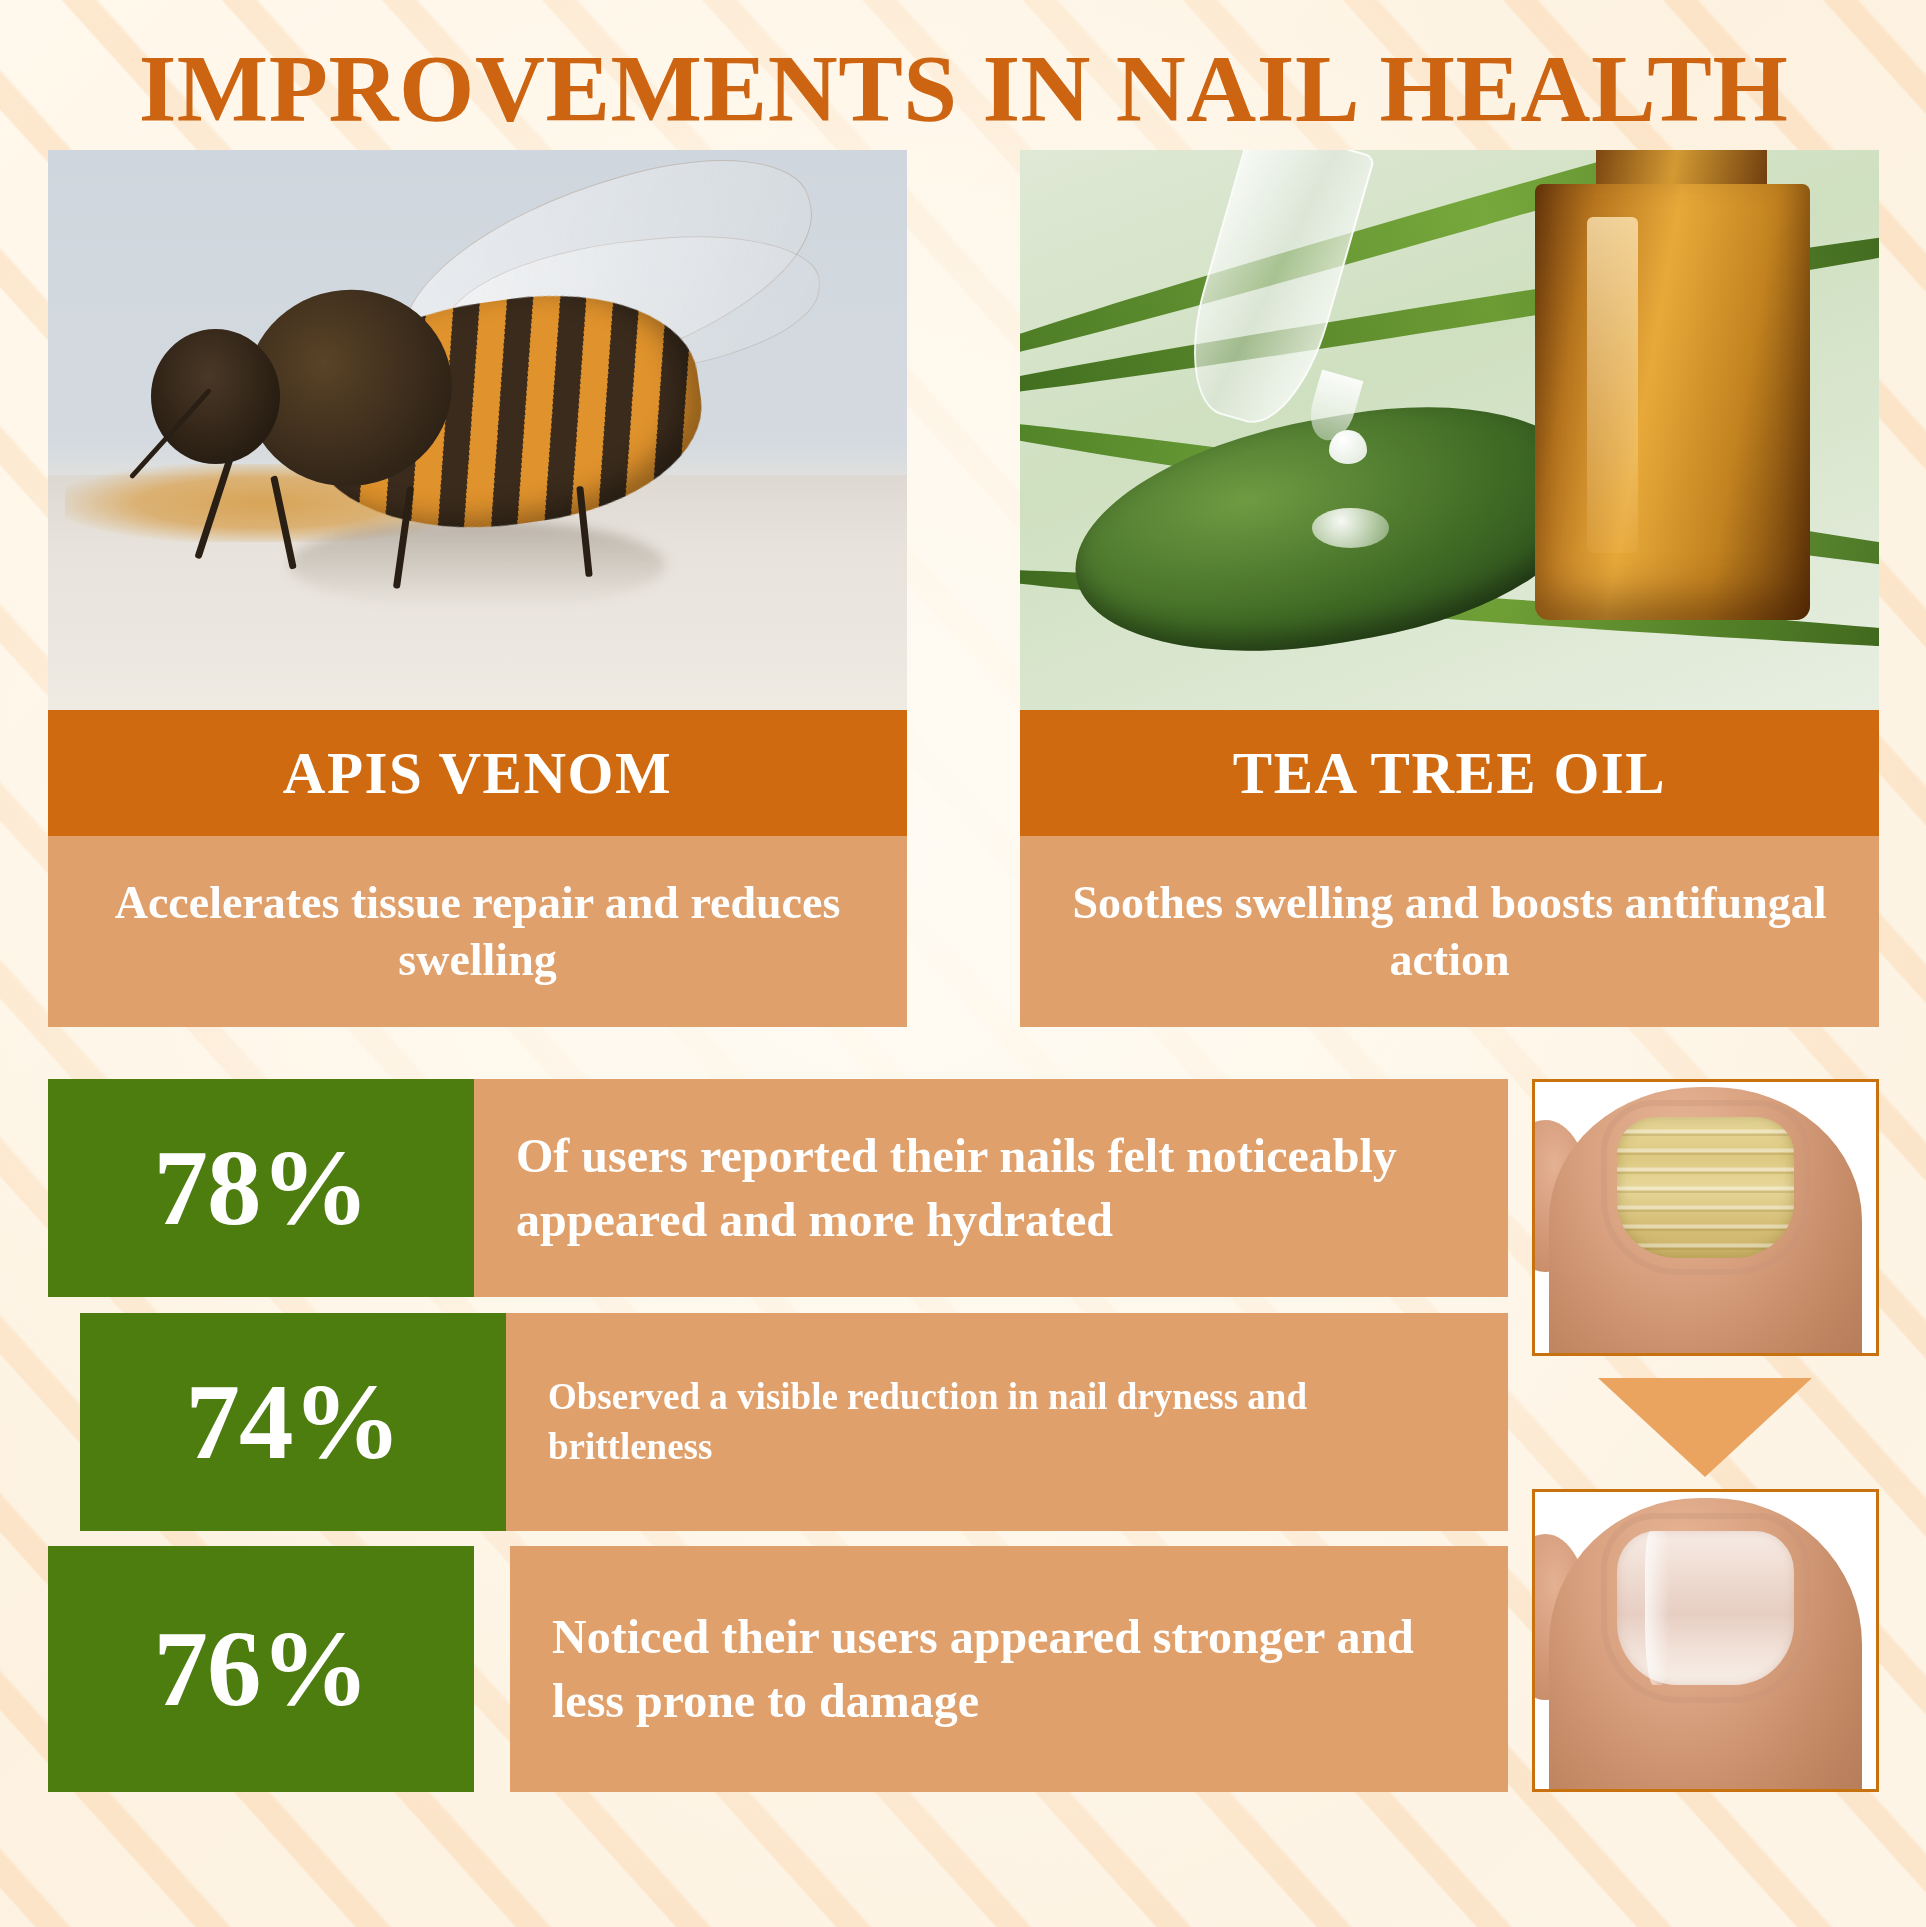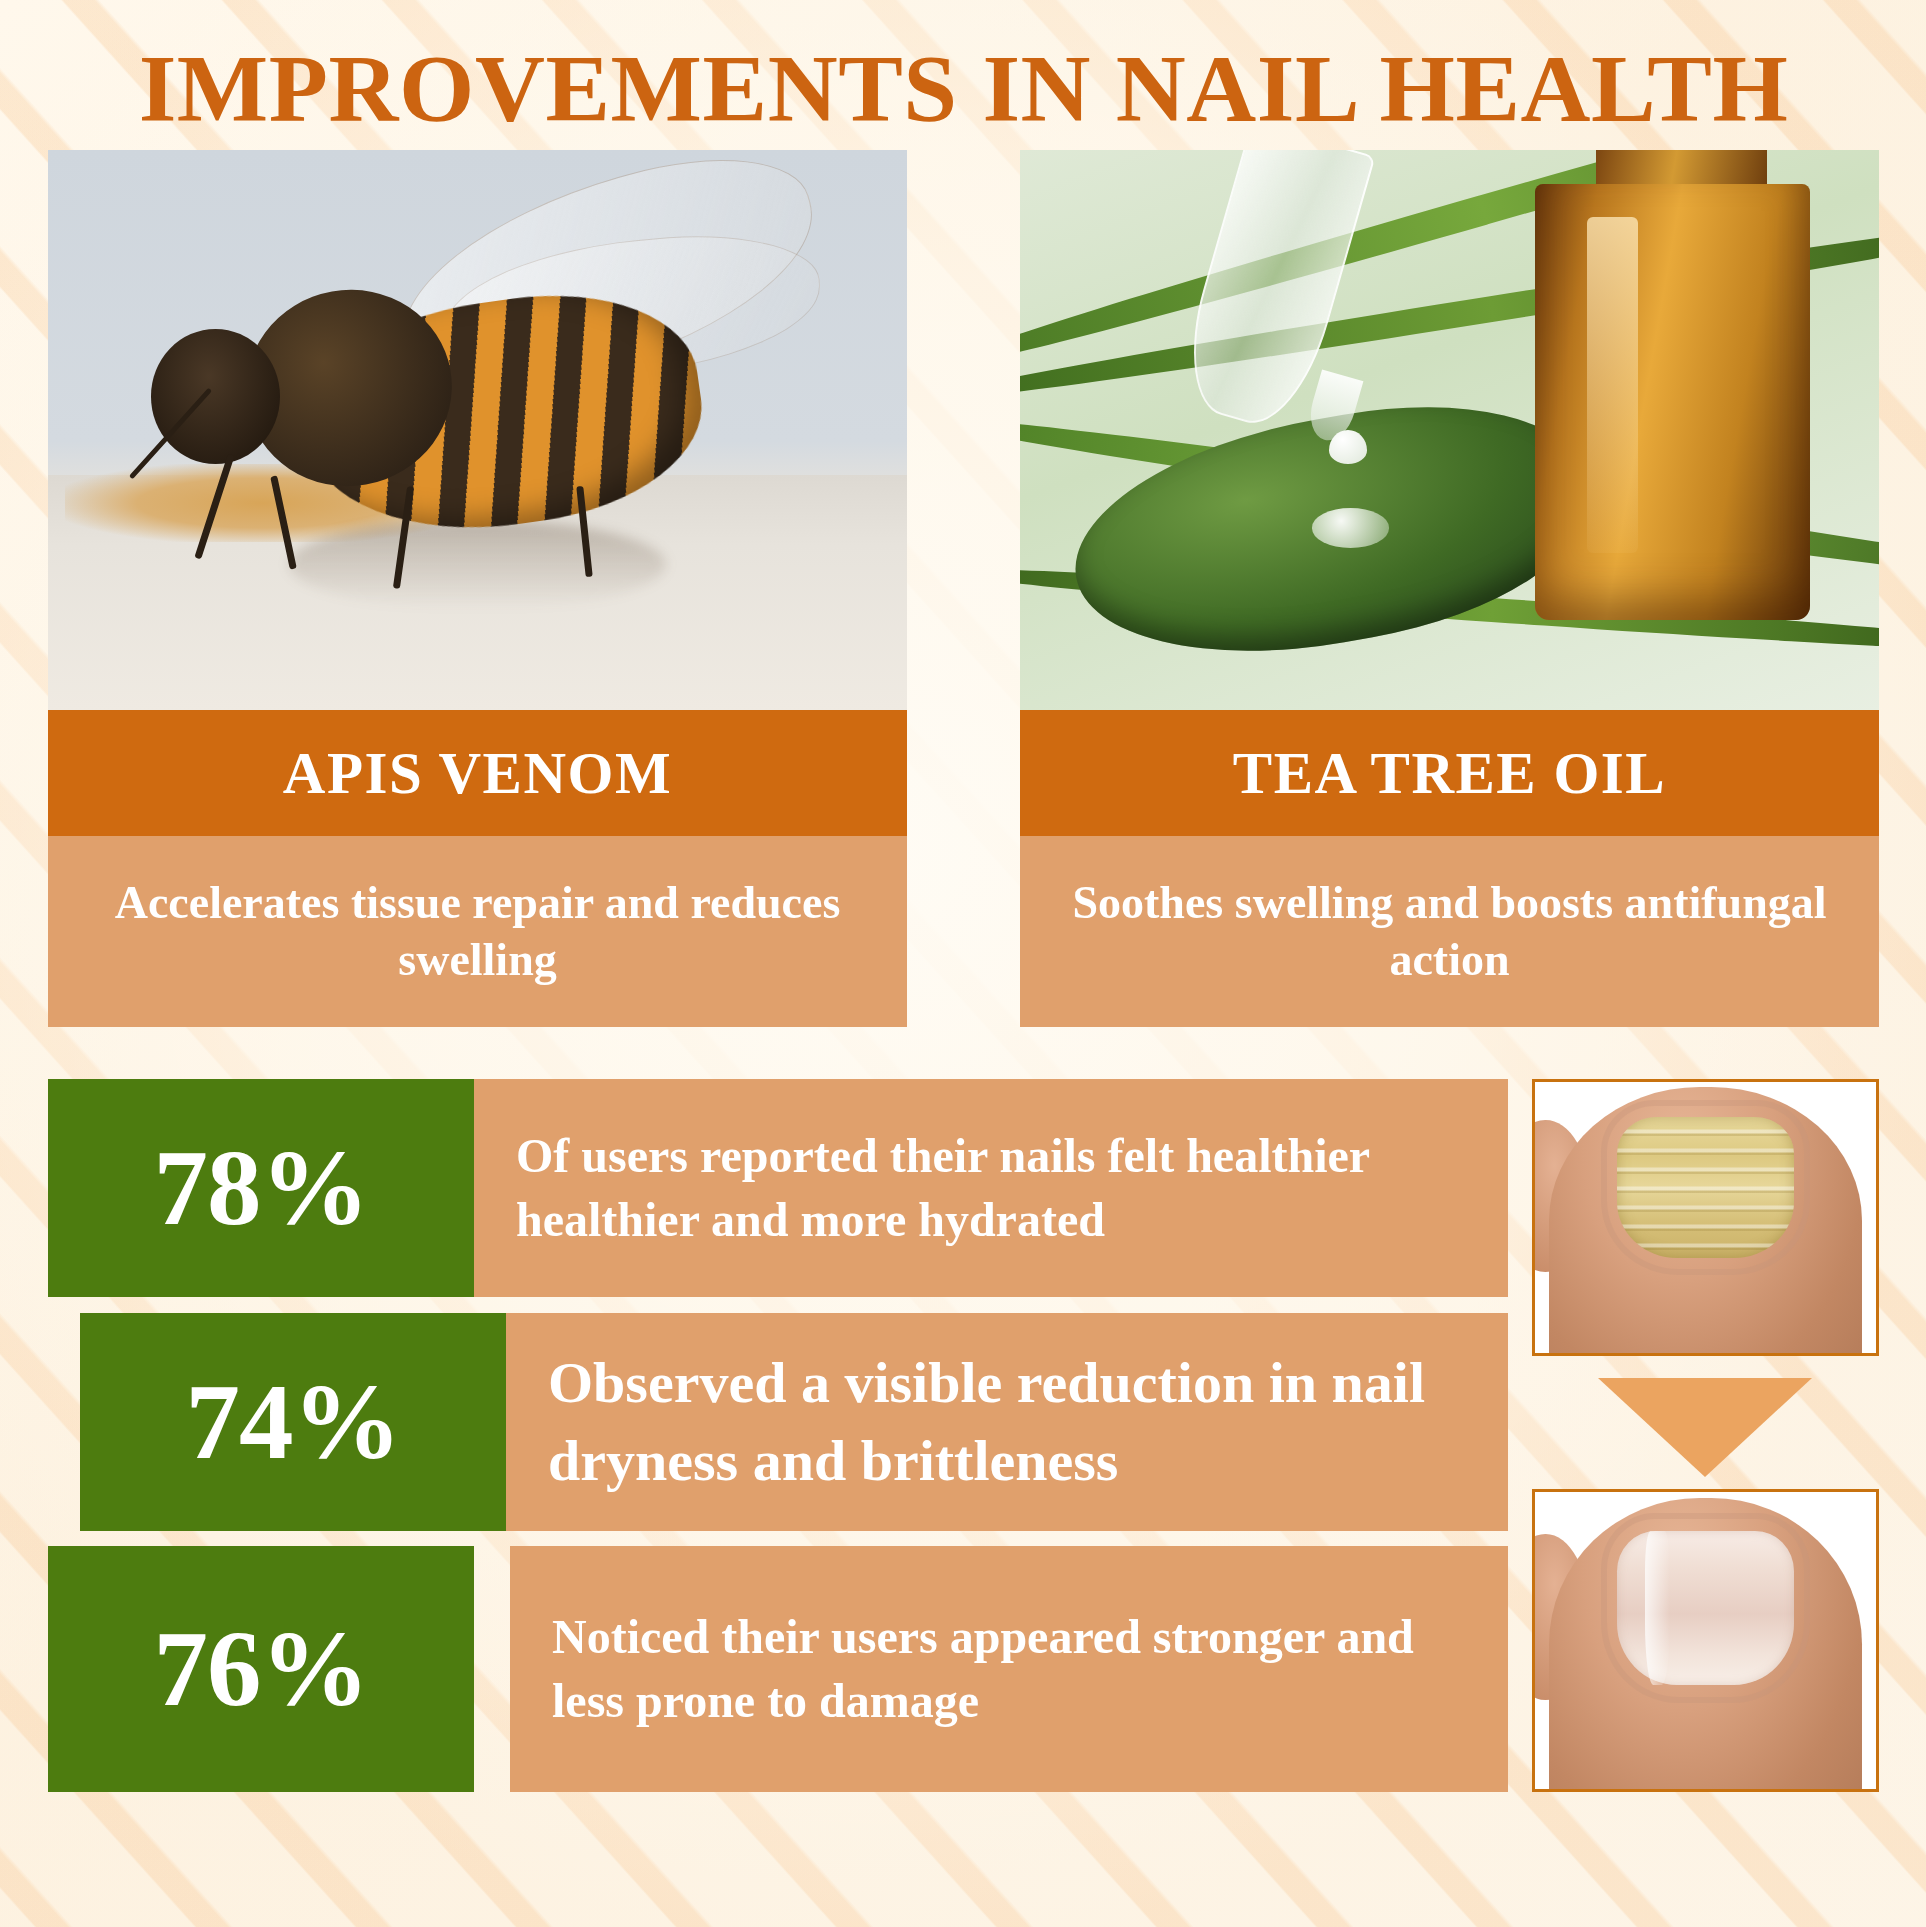--- a/index.html
+++ b/index.html
@@ -158,21 +158,21 @@
     font-size:109px; font-weight:bold; letter-spacing:-1px;
   }
   .stat-txt{
     flex:1;
     background:#e0a06c;
     color:#fff;
     display:flex; align-items:center;
     padding:0 28px 0 42px;
     font-size:48px; font-weight:bold; line-height:1.33;
   }
-  .stat.r2 .stat-txt{ font-size:58px; line-height:1.35; }
+  .stat.r2 .stat-txt{ font-size:37px; line-height:1.35; }
 
   
   .na-box{
     position:absolute; left:1532px; width:347px;
     border:3px solid #c8720f;
     background:#ffffff;
     overflow:hidden;
   }
   .na-box.before{ top:1079px; height:277px; }
   .na-box.after { top:1489px; height:303px; }
@@ -273,21 +273,21 @@
         <div class="bottle"></div>
         <div class="bottle-hl"></div>
       </div>
     </div>
     <div class="card-title">TEA TREE OIL</div>
     <div class="card-desc">Soothes swelling and boosts antifungal action</div>
   </div>
 
   <div class="stat r1">
     <div class="stat-num">78%</div>
-    <div class="stat-txt">Of users reported their nails felt healthier healthier and more hydrated</div>
+    <div class="stat-txt">Of users reported their nails felt noticeably appeared and more hydrated</div>
   </div>
 
   <div class="stat r2">
     <div class="stat-num">74%</div>
     <div class="stat-txt">Observed a visible reduction in nail dryness and brittleness</div>
   </div>
 
   <div class="stat r3">
     <div class="stat-num">76%</div>
     <div class="stat-txt">Noticed their users appeared stronger and less prone to damage</div>

